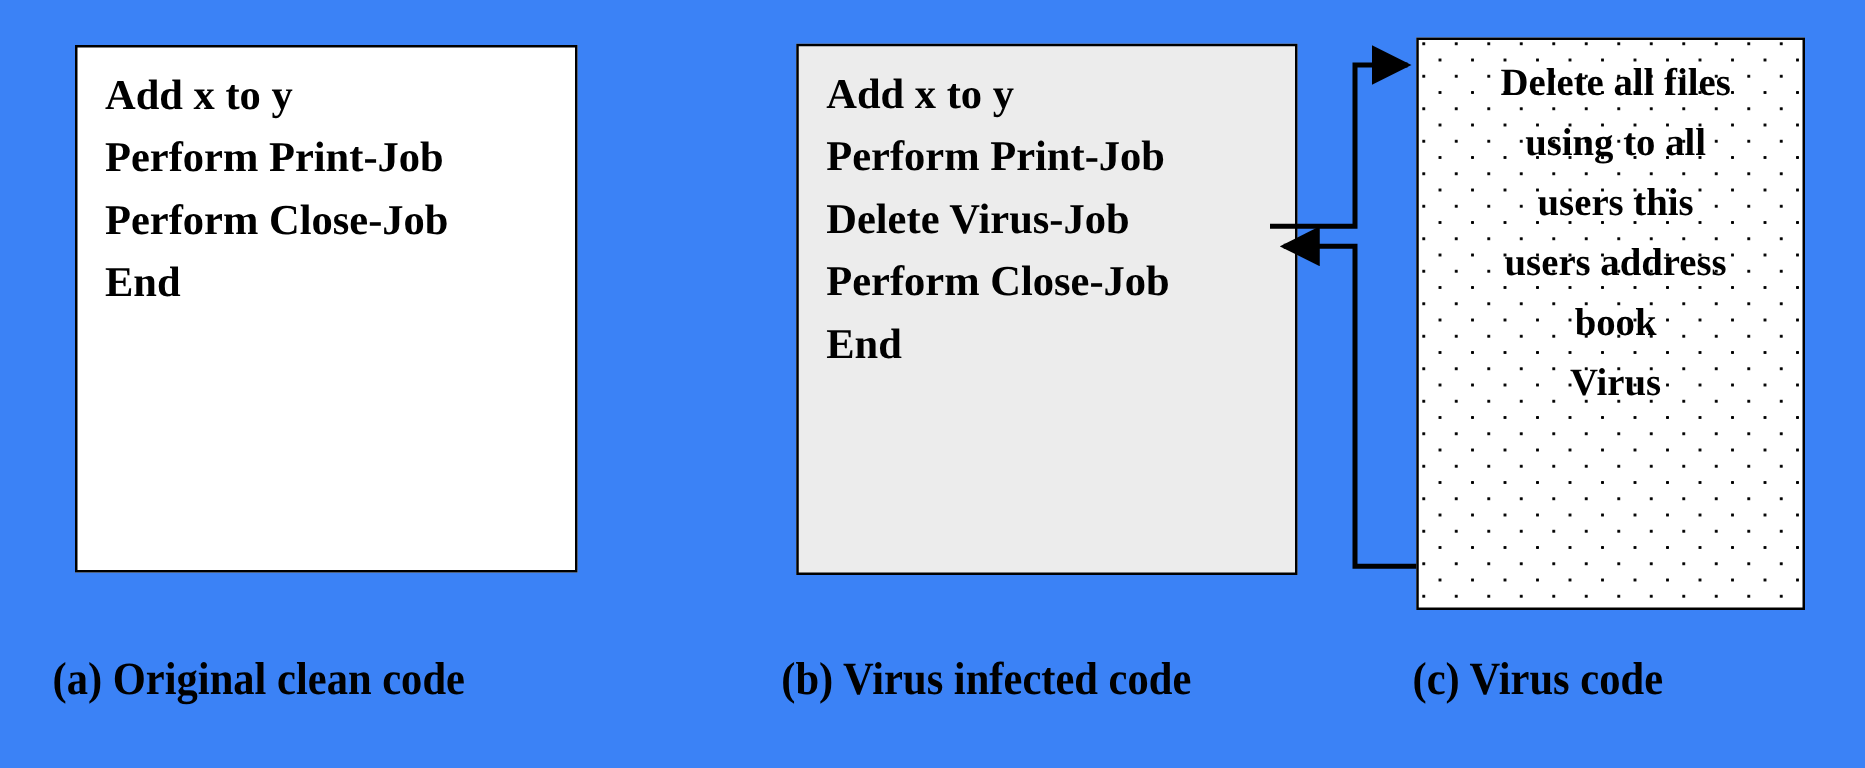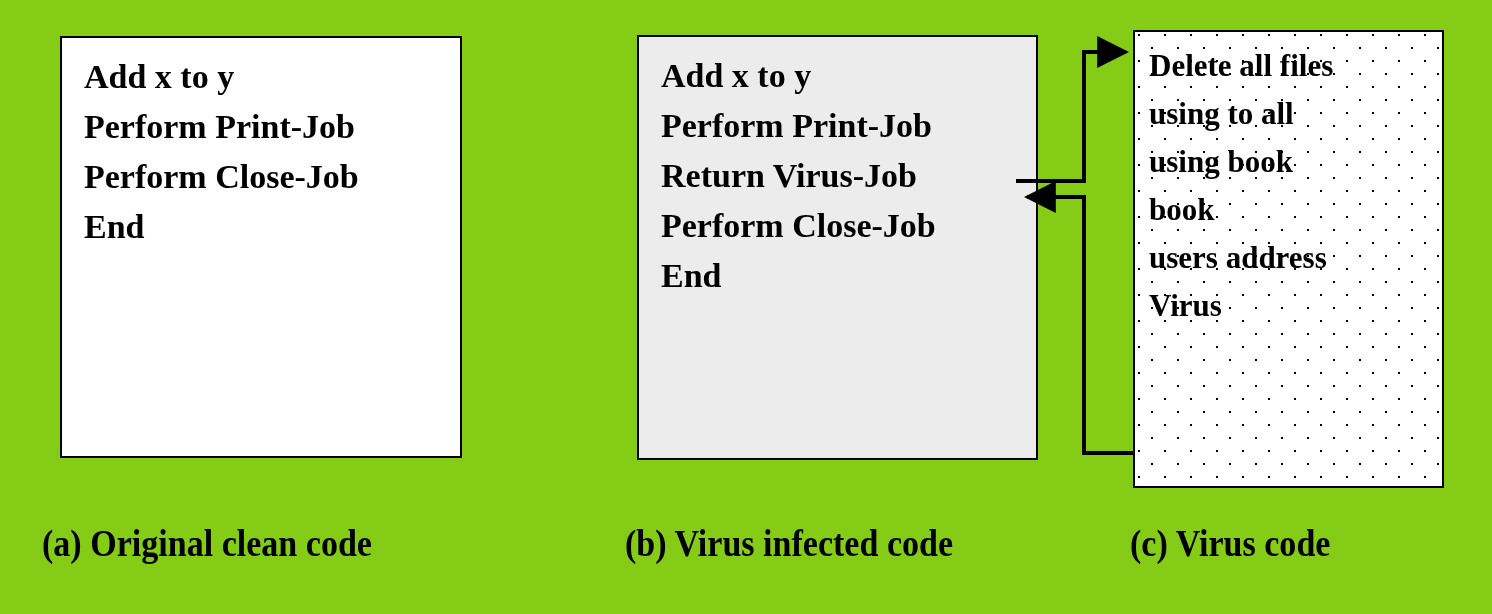--- a/index.html
+++ b/index.html
@@ -8,21 +8,21 @@
     padding: 0;
     background: #ffffff;
   }
   body {
     font-family: "Liberation Serif", "DejaVu Serif", serif;
   }
   #stage {
     position: relative;
     width: 1492px;
     height: 614px;
-    background: #84cc16;
+    background: #3b82f6;
     overflow: hidden;
   }
 
   
   .panel {
     position: absolute;
     box-sizing: border-box;
     border: 2px solid #000000;
   }
   .panel.clean {
@@ -51,20 +51,21 @@
     left: 22px;
     top: 14px;
     right: 6px;
     margin: 0;
     padding: 0;
     list-style: none;
   }
   .panel.virus .code-list {
     left: 14px;
     top: 10px;
+    text-align: center;
   }
   .code-line {
     font-family: "Liberation Serif", "DejaVu Serif", serif;
     font-weight: bold;
     font-size: 34px;
     line-height: 50px;
     color: #000000;
     white-space: nowrap;
     letter-spacing: 0px;
   }
@@ -110,33 +111,33 @@
       <li class="code-line">Perform Print-Job</li>
       <li class="code-line">Perform Close-Job</li>
       <li class="code-line">End</li>
     </ul>
   </div>
 
   <div class="panel infected">
     <ul class="code-list">
       <li class="code-line">Add x to y</li>
       <li class="code-line">Perform Print-Job</li>
-      <li class="code-line">Return Virus-Job</li>
+      <li class="code-line">Delete Virus-Job</li>
       <li class="code-line">Perform Close-Job</li>
       <li class="code-line">End</li>
     </ul>
   </div>
 
   <div class="panel virus">
     <ul class="code-list">
       <li class="code-line">Delete all files</li>
       <li class="code-line">using to all</li>
-      <li class="code-line">using book</li>
+      <li class="code-line">users this</li>
+      <li class="code-line">users address</li>
       <li class="code-line">book</li>
-      <li class="code-line">users address</li>
       <li class="code-line">Virus</li>
     </ul>
   </div>
 
   <svg id="connectors" viewBox="0 0 1492 614">
     <defs>
       <marker id="arrow-right" viewBox="0 0 10 10" refX="9" refY="5" markerWidth="8" markerHeight="8" orient="auto-start-reverse">
         <path d="M 0 0 L 10 5 L 0 10 z" fill="#000000"></path>
       </marker>
       <marker id="arrow-left" viewBox="0 0 10 10" refX="9" refY="5" markerWidth="8" markerHeight="8" orient="auto-start-reverse">

